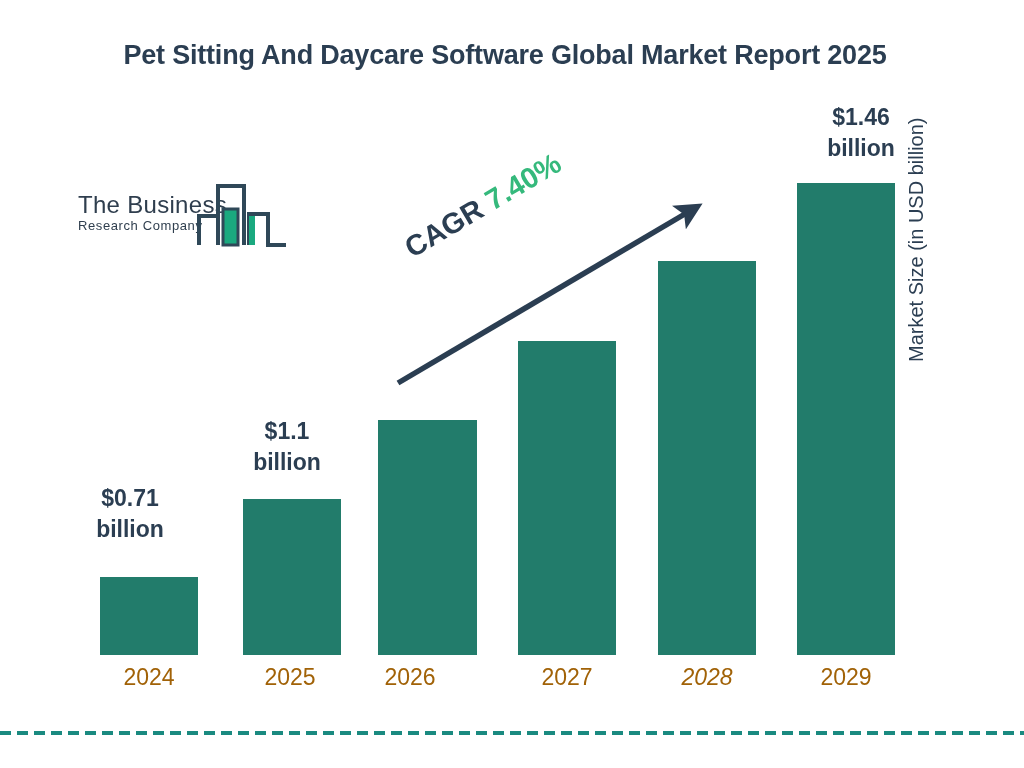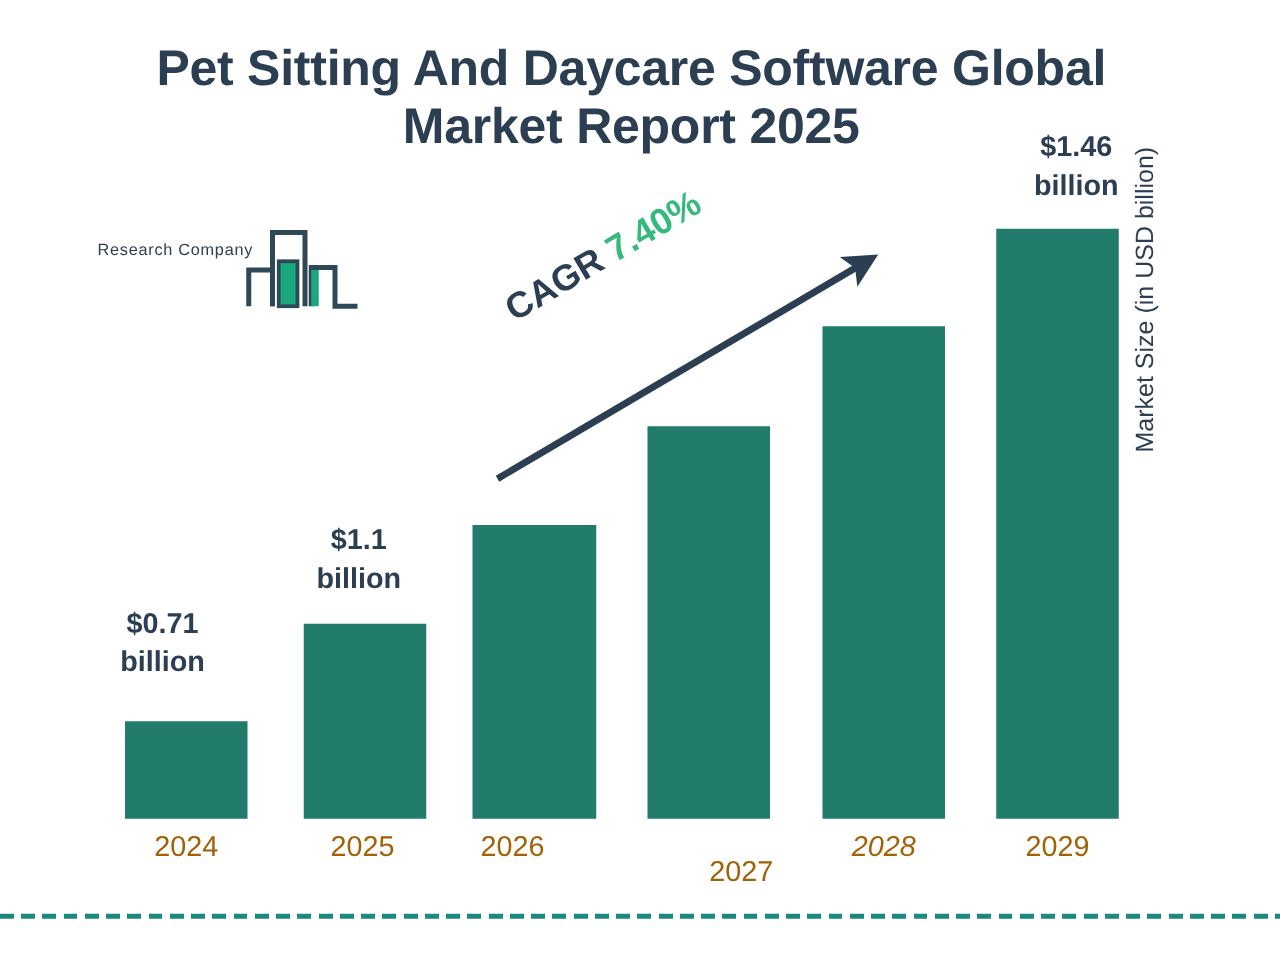--- a/index.html
+++ b/index.html
@@ -20,21 +20,21 @@
     background: #ffffff;
   }
 
   
   #chart-title {
     position: absolute;
     left: 60px;
     top: 32px;
     width: 890px;
     text-align: center;
-    font-size: 40px;
+    font-size: 27px;
     line-height: 46px;
     font-weight: 700;
     color: #2b3e52;
     letter-spacing: -0.2px;
   }
 
   
   #logo {
     position: absolute;
     left: 78px;
@@ -142,20 +142,21 @@
 </style>
 </head>
 <body>
 
 <div id="page">
 
   <div id="chart-title">Pet Sitting And Daycare Software Global Market Report 2025</div>
 
   <div id="logo">
     <div class="logo-text">
+      <div class="logo-line1">The Business</div>
       <div class="logo-line2">Research Company</div>
     </div>
     <svg class="logo-mark" width="92" height="76" viewBox="0 0 92 76">
       <path d="M3 69 L3 40 L22 40 L22 69" fill="none" stroke="#2f4858" stroke-width="4"></path>
       <path d="M22 69 L22 10 L48 10 L48 69" fill="none" stroke="#2f4858" stroke-width="4"></path>
       <rect x="27" y="33" width="15" height="36" fill="#1aa97f" stroke="#2f4858" stroke-width="3"></rect>
       <path d="M53 69 L53 38 L72 38 L72 69 L90 69" fill="none" stroke="#2f4858" stroke-width="4"></path>
       <rect x="53" y="40" width="6" height="29" fill="#1aa97f"></rect>
     </svg>
   </div>
@@ -172,21 +173,21 @@
     <div class="bar-value-label" style="left:65px; top:483px; width:130px;">$0.71
 billion</div>
     <div class="bar-value-label" style="left:222px; top:416px; width:130px;">$1.1
 billion</div>
     <div class="bar-value-label" style="left:796px; top:102px; width:130px;">$1.46
 billion</div>
 
     <div class="x-tick-label" style="left:99px; top:663px; width:100px;">2024</div>
     <div class="x-tick-label" style="left:240px; top:663px; width:100px;">2025</div>
     <div class="x-tick-label" style="left:360px; top:663px; width:100px;">2026</div>
-    <div class="x-tick-label" style="left:543px; top:663px; width:100px;margin-top:20px;">2027</div>
+    <div class="x-tick-label" style="left:517px; top:663px; width:100px;">2027</div>
     <div class="x-tick-label" style="left:657px; top:663px; width:100px;font-style:italic;">2028</div>
     <div class="x-tick-label" style="left:796px; top:663px; width:100px;">2029</div>
 
     <svg width="1024" height="768" viewBox="0 0 1024 768" style="position:absolute; left:0; top:0; pointer-events:none;">
       <defs>
         <marker id="arrowhead" markerWidth="5" markerHeight="5" refX="3.4" refY="2.5" orient="auto">
           <path d="M0,0 L5,2.5 L0,5 L1.1,2.5 Z" fill="#2b3e52"></path>
         </marker>
       </defs>
       <line x1="398" y1="383" x2="695" y2="208" stroke="#2b3e52" stroke-width="5.5" stroke-linecap="butt" marker-end="url(#arrowhead)"></line>

